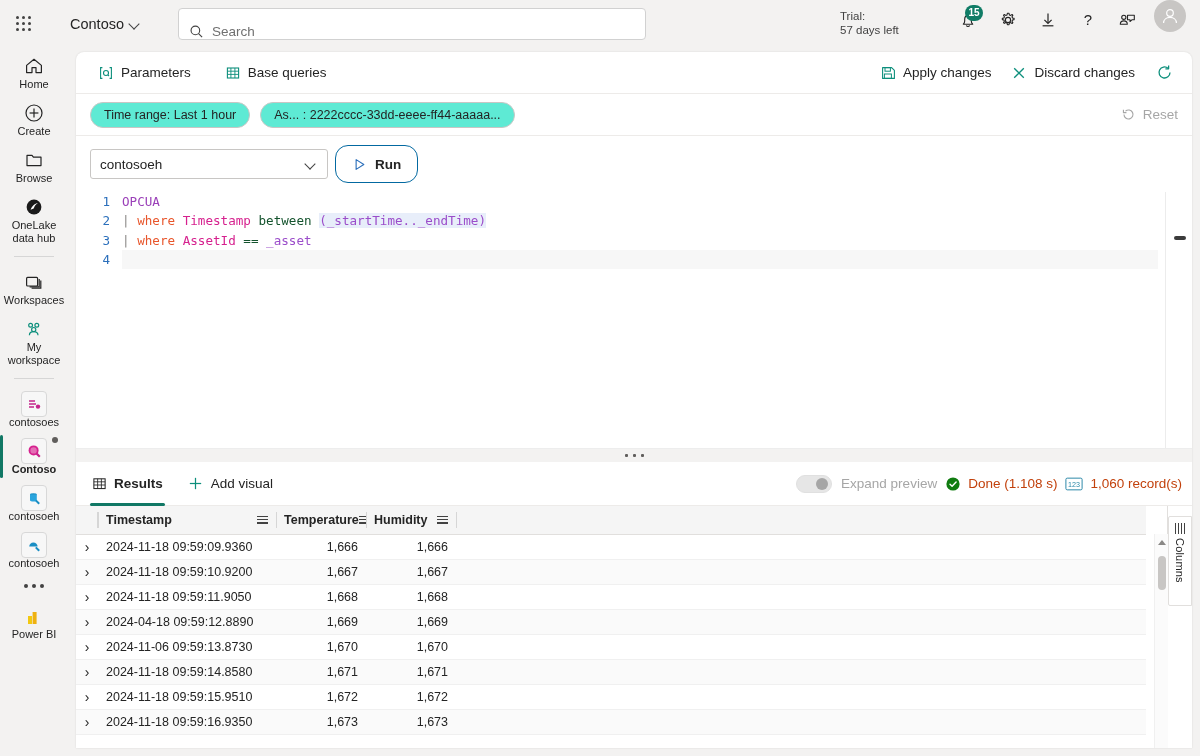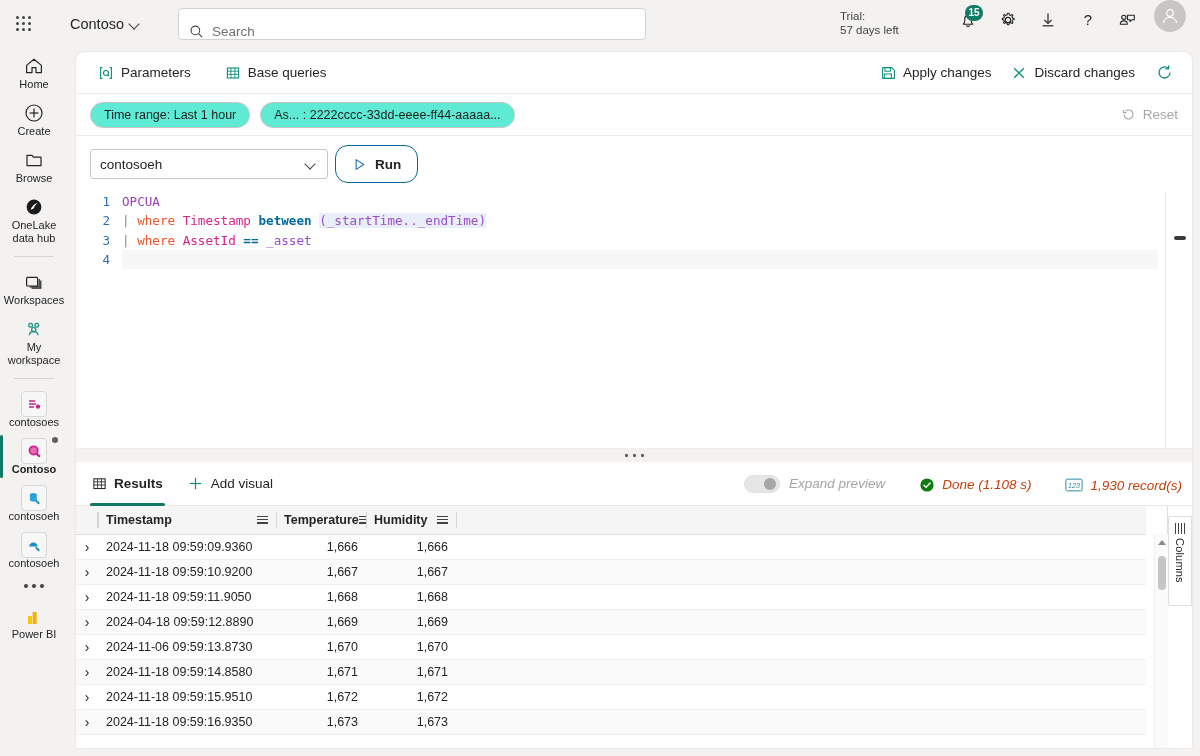--- a/index.html
+++ b/index.html
@@ -143,21 +143,21 @@
     position: relative; height: 256px; background: #fff; overflow: hidden;
     font-family: "DejaVu Sans Mono", monospace; font-size: 12.6px; line-height: 19.3px;
   }
   .eline { display: flex; height: 19.3px; align-items: center; }
   .gutter {
     width: 46px; text-align: right; padding-right: 12px; color: #2b6fbb; flex: none;
   }
   .ecode { white-space: pre; color: #242424; }
   .k-cmd { color: #e8562c; }
   .k-col { color: #d6218e; }
-  .k-op  { color: #0369a1; font-weight: bold; }
+  .k-op  { color: #14532d; }
   .k-var { color: #9b4dca; }
   .k-pipe { color: #8a8886; }
   .k-tbl { color: #9a3fb8; }
   .hl { background: #e8eefa; }
   .linehighlight {
     position: absolute; left: 46px; right: 34px; height: 19.3px; background: #f7f7f7;
   }
   .editor-scroll {
     position: absolute; right: 6px; top: 44px; width: 12px; height: 4px; background: #3b3b3b; border-radius: 2px;
   }
@@ -175,21 +175,21 @@
     display: flex; align-items: center; gap: 7px; font-size: 13.5px; font-weight: bold;
     color: #242424; height: 44px; cursor: pointer; position: relative; padding: 0 2px;
   }
   .restab::after {
     content:""; position:absolute; left:0; right:0; bottom:0; height:3px; background:#117865; border-radius:2px;
   }
   .addvis {
     display: flex; align-items: center; gap: 7px; font-size: 13.5px; color: #242424;
     margin-left: 22px; cursor: pointer;
   }
-  .resright { position: absolute; right: 10px; display: flex; align-items: flex-end; gap: 34px; font-style: italic; }
+  .resright { position: absolute; right: 10px; display: flex; align-items: center; gap: 8px; }
   .toggle {
     width: 36px; height: 18px; border-radius: 9px; background: #e6e6e6; position: relative; cursor: pointer;
     border: 1px solid #e0e0e0;
   }
   .toggle i { position: absolute; right: 3px; top: 2.5px; width: 12px; height: 12px; border-radius: 50%; background: #a6a6a6; }
   .muted { color: #a6a6a6; font-size: 13.5px; }
   .statusitem { display: flex; align-items: center; gap: 7px; font-size: 13.5px; color: #c2410c; }
 
   .grid { position: relative; height: 260px; }
   table.res { border-collapse: collapse; width: 1070px; table-layout: fixed; }
@@ -590,21 +590,21 @@
             <circle cx="8" cy="8" r="6.6" fill="#107c10"></circle>
             <path d="M5 8.2l2.1 2.1 4-4.2" fill="none" stroke="#fff" stroke-width="1.4" stroke-linecap="round" stroke-linejoin="round"></path>
           </svg>
           <span>Done (1.108 s)</span>
         </div>
         <div class="statusitem">
           <svg width="18" height="14" viewBox="0 0 20 15">
             <rect x="1" y="1" width="18" height="13" rx="1.5" fill="none" stroke="#2b88a8" stroke-width="1.1"></rect>
             <text x="10" y="11" text-anchor="middle" font-size="8" font-family="Liberation Sans, sans-serif" fill="#2b88a8">123</text>
           </svg>
-          <span>1,930 record(s)</span>
+          <span>1,060 record(s)</span>
         </div>
       </div>
     </div>
 
     <div class="grid">
       <table class="res">
         <colgroup>
           <col style="width:22px">
             <col style="width:178px">
             <col style="width:90px">

